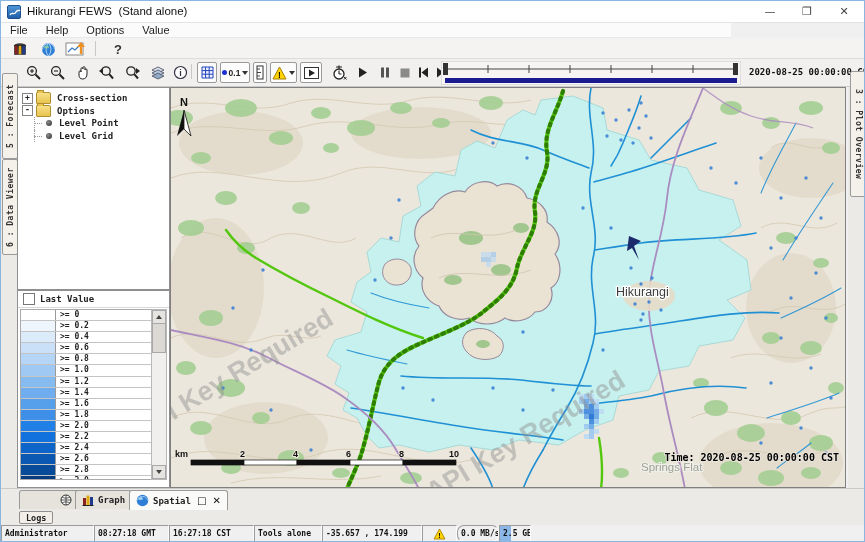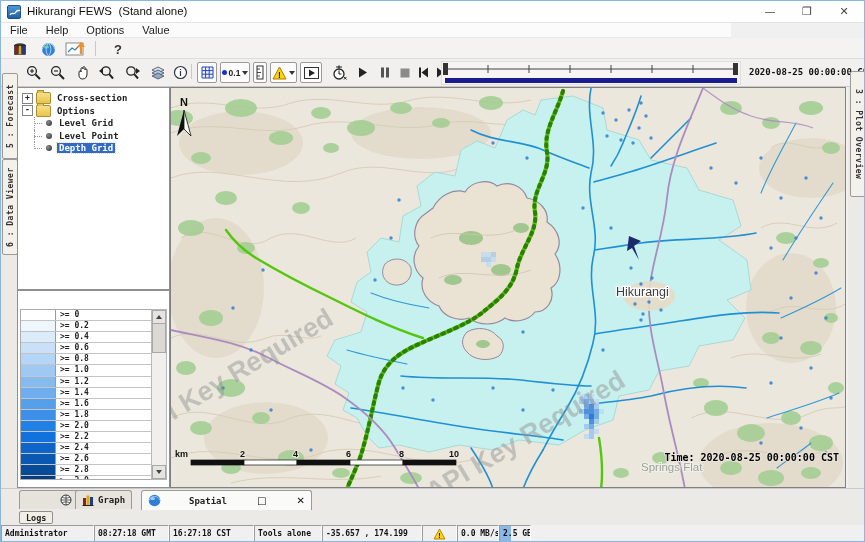--- a/index.html
+++ b/index.html
@@ -293,33 +293,33 @@
       <span class="folder"></span>
       <span class="tlabel">Cross-section</span>
     </div>
     <div class="trow">
       <span class="expander">-</span>
       <span class="folder"></span>
       <span class="tlabel">Options</span>
     </div>
     <div class="trow child">
       <span class="bullet"></span>
-      <span class="tlabel">Level Grid</span>
+      <span class="tlabel">Level Point</span>
     </div>
     <div class="trow child">
       <span class="bullet"></span>
-      <span class="tlabel">Level Point</span>
+      <span class="tlabel">Level Grid</span>
     </div>
-    <div class="trow child last">
-      <span class="bullet"></span>
-      <span class="tlabel selected">Depth Grid</span>
+  </div>
+
+  <div id="legendpanel" class="abs">
+    <div id="lastvalrow">
+      <span id="lastval-cb"></span>
+      <span id="lastval-label">Last Value</span>
     </div>
-  </div>
-
-  <div id="legendpanel" class="abs">
     <div id="legendtable">
         <div class="lrow">
           <span class="lsw" style="background: rgb(255, 255, 255);"></span>
           <span class="llb">&gt;= 0</span>
         </div>
         <div class="lrow">
           <span class="lsw" style="background: rgb(238, 245, 253);"></span>
           <span class="llb">&gt;= 0.2</span>
         </div>
         <div class="lrow">
@@ -655,21 +655,21 @@
     <span class="ticon">
       <svg width="12" height="12" viewBox="0 0 12 12">
           <rect x="1" y="4" width="3" height="7" fill="#8c2020"></rect>
           <rect x="4.5" y="1.5" width="3" height="9.5" fill="#e0a810"></rect>
           <rect x="8" y="3" width="3" height="8" fill="#1f3a8c"></rect>
           <path d="M0.5,11.5 h11" stroke="#222"></path>
         </svg>
     </span>
     <span>Graph</span>
   </div>
-  <div class="btab active abs" style="left:140px;gap:24px;">
+  <div class="btab active abs" style="left:128px;">
     <span class="ticon">
       <svg width="13" height="13" viewBox="0 0 13 13">
           <circle cx="6.5" cy="6.5" r="5.8" fill="#2f7fd6"></circle>
           <path d="M1.2,6.5 A5.5,5.5 0 0 1 11.8,6.5" stroke="#9cc8ee" stroke-width="1" fill="none"></path>
           <ellipse cx="4.6" cy="4.4" rx="2.4" ry="1.5" fill="#a8d8f0" opacity=".9"></ellipse>
         </svg>
     </span>
     <span>Spatial</span>
     <span class="tabglyph">□</span>
     <span class="tabglyph">✕</span>
@@ -692,21 +692,21 @@
       </div>
     <div class="scell" style="flex:0 0 100px;">
         <span>-35.657 , 174.199</span>
       </div>
     <div class="scell" style="flex:0 0 35px;justify-content:center;">
       <svg width="13" height="12" viewBox="0 0 13 12">
           <path d="M6.5,1 L12,11 L1,11 Z" fill="#ffd400" stroke="#a88000" stroke-width=".9"></path>
           <text x="6.5" y="10" text-anchor="middle" font-size="7.5" font-weight="bold" fill="#111">!</text>
         </svg>
     </div>
-    <div class="scell" style="flex:0 0 42px;">
+    <div class="scell" style="flex:0 0 42px;border-radius:7px;">
         <span>0.0 MB/s</span>
       </div>
     <div class="scell" style="flex:0 0 32px;">
         <div id="memfill"></div>
         <span>2.5 GB</span>
       </div>
   </div>
 
 </div>
 

